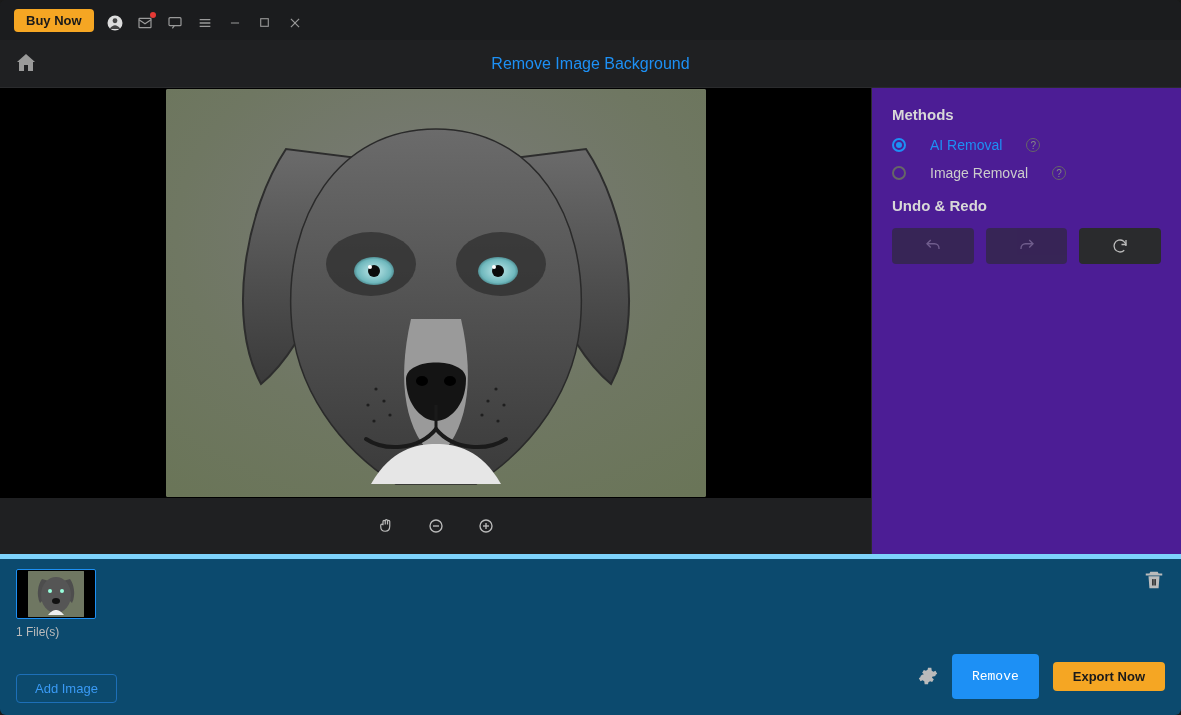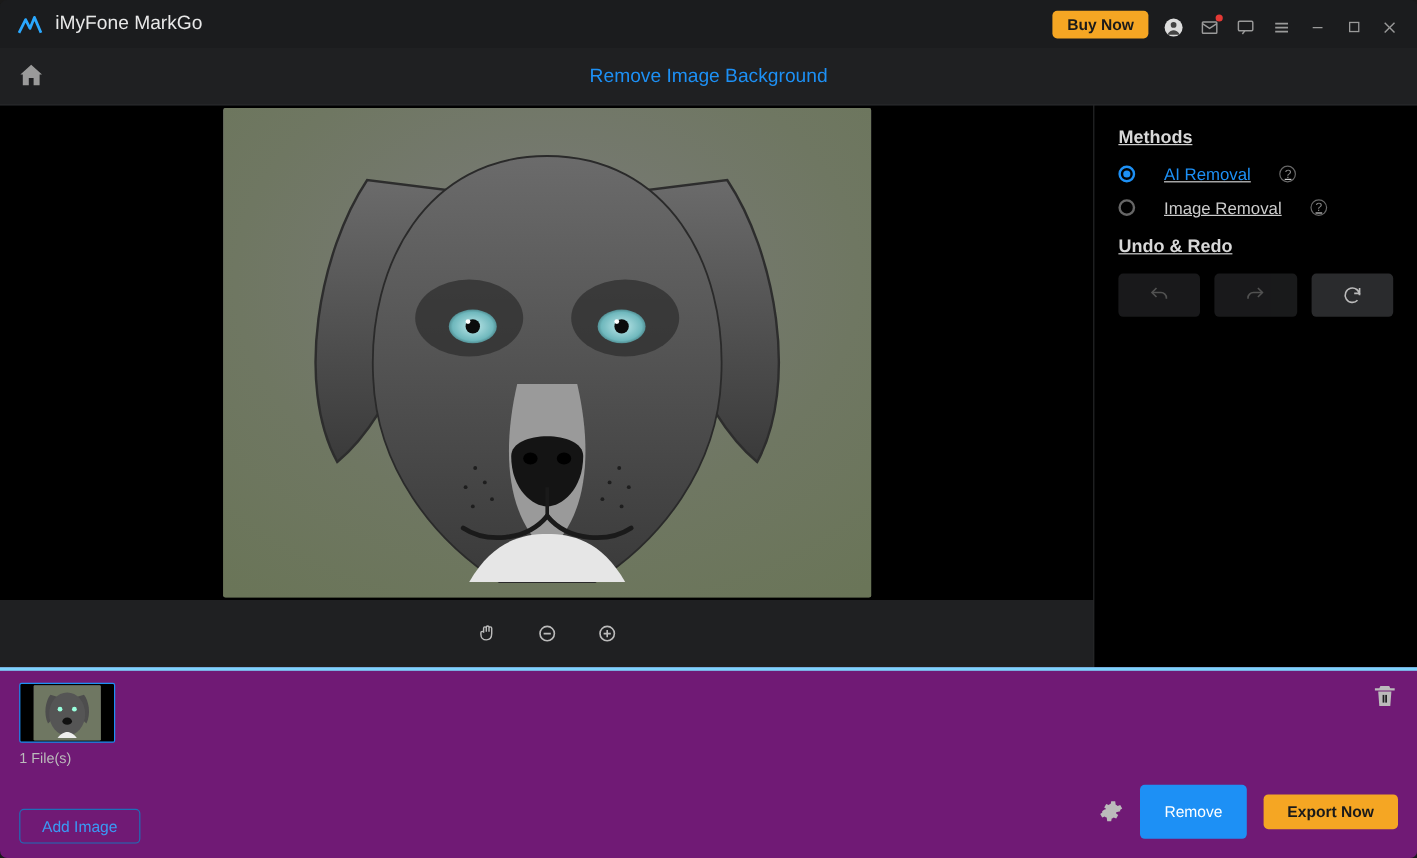--- a/index.html
+++ b/index.html
@@ -26,66 +26,58 @@
   
   .main { flex:1; display:flex; min-height:0; }
   .canvas-panel { flex:1; display:flex; flex-direction:column; border-right:1px solid #2a2b2d; }
   .canvas-wrap { flex:1; background:#000; display:flex; align-items:center; justify-content:center; margin: 0; }
   .canvas { width: 540px; height: 408px; background: linear-gradient(180deg, #6d6d6d 0%, #7b836b 60%, #74805f 100%); border-radius:2px; position:relative; overflow:hidden; }
 
   .viewer-tools { height: 56px; background:#1f2022; display:flex; align-items:center; justify-content:center; gap: 30px; }
   .tool-icon { width:20px; height:20px; color:#bbb; cursor:pointer; display:flex; align-items:center; justify-content:center; }
 
   
-  .sidebar { width: 269px; background:#000000; padding: 18px 20px; text-decoration: underline; }
+  .sidebar { width: 309px; background:#4c1d95; padding: 18px 20px; }
   .section-title { font-size: 15px; font-weight: 600; color:#d8d8d8; margin-bottom: 14px; }
   .radio-row { display:flex; align-items:center; gap:24px; font-size: 14px; margin-bottom: 12px; cursor:pointer; }
   .radio { width:14px; height:14px; border-radius:50%; border:2px solid #666; display:inline-flex; align-items:center; justify-content:center; flex-shrink:0; }
   .radio.selected { border-color:#1d90f5; }
   .radio.selected::after { content:""; width:6px; height:6px; background:#1d90f5; border-radius:50%; }
   .radio-label { color:#ccc; }
   .radio-row.active .radio-label { color:#1d90f5; }
   .help-icon { width:14px; height:14px; border:1px solid #666; border-radius:50%; font-size:10px; display:flex; align-items:center; justify-content:center; color:#888; }
   .undo-row { display:flex; gap:12px; margin-top: 6px; }
   .undo-btn { flex:1; height:36px; background:#2a2b2d; border-radius:4px; display:flex; align-items:center; justify-content:center; color:#888; cursor:pointer; }
   .undo-btn.disabled { opacity:0.6; }
 
   
-  .footer { background:#701a75; border-top:3px solid #7dd3fc; padding: 10px 16px 12px 16px; }
+  .footer { background:#0c4a6e; border-top:5px solid #7dd3fc; padding: 10px 16px 12px 16px; }
   .thumbs { display:flex; align-items:flex-start; gap:10px; }
   .thumb { width: 80px; height: 50px; border:1px solid #1d90f5; border-radius:2px; background:#000; display:flex; align-items:center; justify-content:center; overflow:hidden; cursor:pointer; }
   .thumb-inner { width: 56px; height: 46px; background: linear-gradient(180deg,#6d6d6d,#7b836b); border-radius:1px; position:relative; overflow:hidden; }
   .thumbs-right { margin-left:auto; display:flex; align-items:center; }
   .trash { width:22px; height:22px; color:#bbb; cursor:pointer; }
 
   .file-count { font-size:12px; color:#bbb; margin-top:6px; }
 
   .footer-actions { display:flex; align-items:center; margin-top:10px; gap:14px; }
   .add-btn { border:1px solid #1d6fb8; color:#3a9af5; background:transparent; font-size:13px; padding:6px 18px; border-radius:4px; cursor:pointer;margin-top:25px; }
   .footer-right { margin-left:auto; display:flex; align-items:center; gap:14px; }
   .gear { width:20px; height:20px; color:#bbb; cursor:pointer; }
-  .blue-btn { background:#1d90f5; color:#fff; border:none; font-size:13px; padding:15px 20px; border-radius:4px; cursor:pointer; }
+  .blue-btn { background:#1d90f5; color:#fff; border:none; font-size:13px; padding:15px 20px; border-radius:4px; cursor:pointer;font-family:Liberation Mono, monospace; }
   .orange-btn { background:#f5a623; color:#1a1a1a; border:none; font-size:13px; font-weight:600; padding:7px 20px; border-radius:4px; cursor:pointer; }
 
   svg { display:block; }
 </style>
 </head>
 <body>
 
 <div class="window">
 
   <div class="titlebar">
-    <div class="titlebar-left">
-      <span class="logo">
-        <svg viewBox="0 0 24 24" width="22" height="22">
-            <path d="M2 20 L8 8 L12 16 L16 6 L22 20" fill="none" stroke="#2aa8ff" stroke-width="2.5" stroke-linejoin="round"></path>
-          </svg>
-      </span>
-      <span class="app-title">iMyFone MarkGo</span>
-    </div>
     <div class="titlebar-right">
       <button class="buy-btn">Buy Now</button>
       <span class="sys-icon">
         <svg viewBox="0 0 24 24" width="18" height="18" fill="#9a9a9a">
             <circle cx="12" cy="12" r="10" fill="#ddd"></circle>
             <circle cx="12" cy="9" r="3.2" fill="#444"></circle>
             <path d="M5 20c1.5-3.5 5-5 7-5s5.5 1.5 7 5" fill="#444"></path>
           </svg>
       </span>
       <span class="sys-icon badge">

